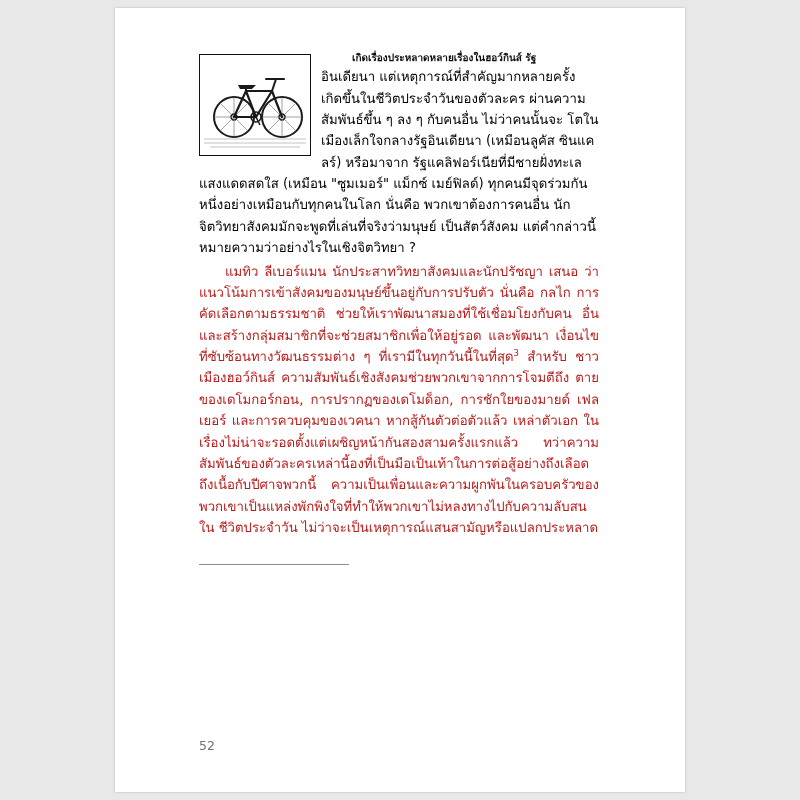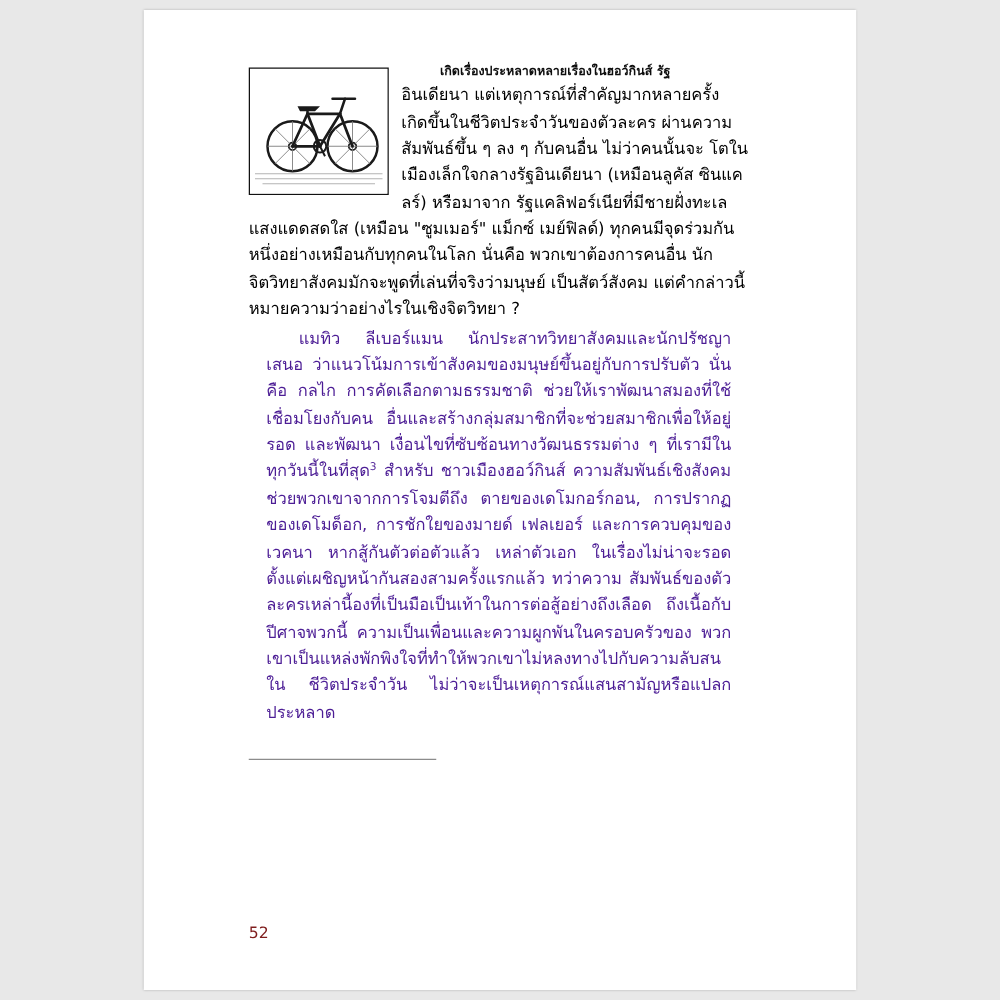--- a/index.html
+++ b/index.html
@@ -47,22 +47,22 @@
     font-size: 10px;
     line-height: 1.62;
     color: #0d0d0d;
     margin: 0;
     padding-left: 31px;
   }
   p.body-text {
     font-family: "DejaVu Sans", sans-serif;
     font-size: 13.2px;
     line-height: 1.62;
-    color: #4c1d95;
-    margin: 14px;
+    color: #b91c1c;
+    margin: 0;
     text-align: justify;
     text-justify: inter-word;
   }
   .para-block {
     font-size: 0;
   }
   .indent {
     display: inline-block;
     width: 26px;
   }
@@ -83,21 +83,21 @@
   .footnote sup {
     font-size: 8px;
     margin-right: 3px;
   }
   .page-number {
     position: absolute;
     left: 84px;
     top: 730px;
     font-family: "DejaVu Sans", sans-serif;
     font-size: 12.5px;
-    color: #7f1d1d;
+    color: #737373;
   }
   sup.fn-ref {
     font-size: 8.5px;
     vertical-align: super;
   }
 </style>
 </head>
 <body>
 
 <div class="page">

